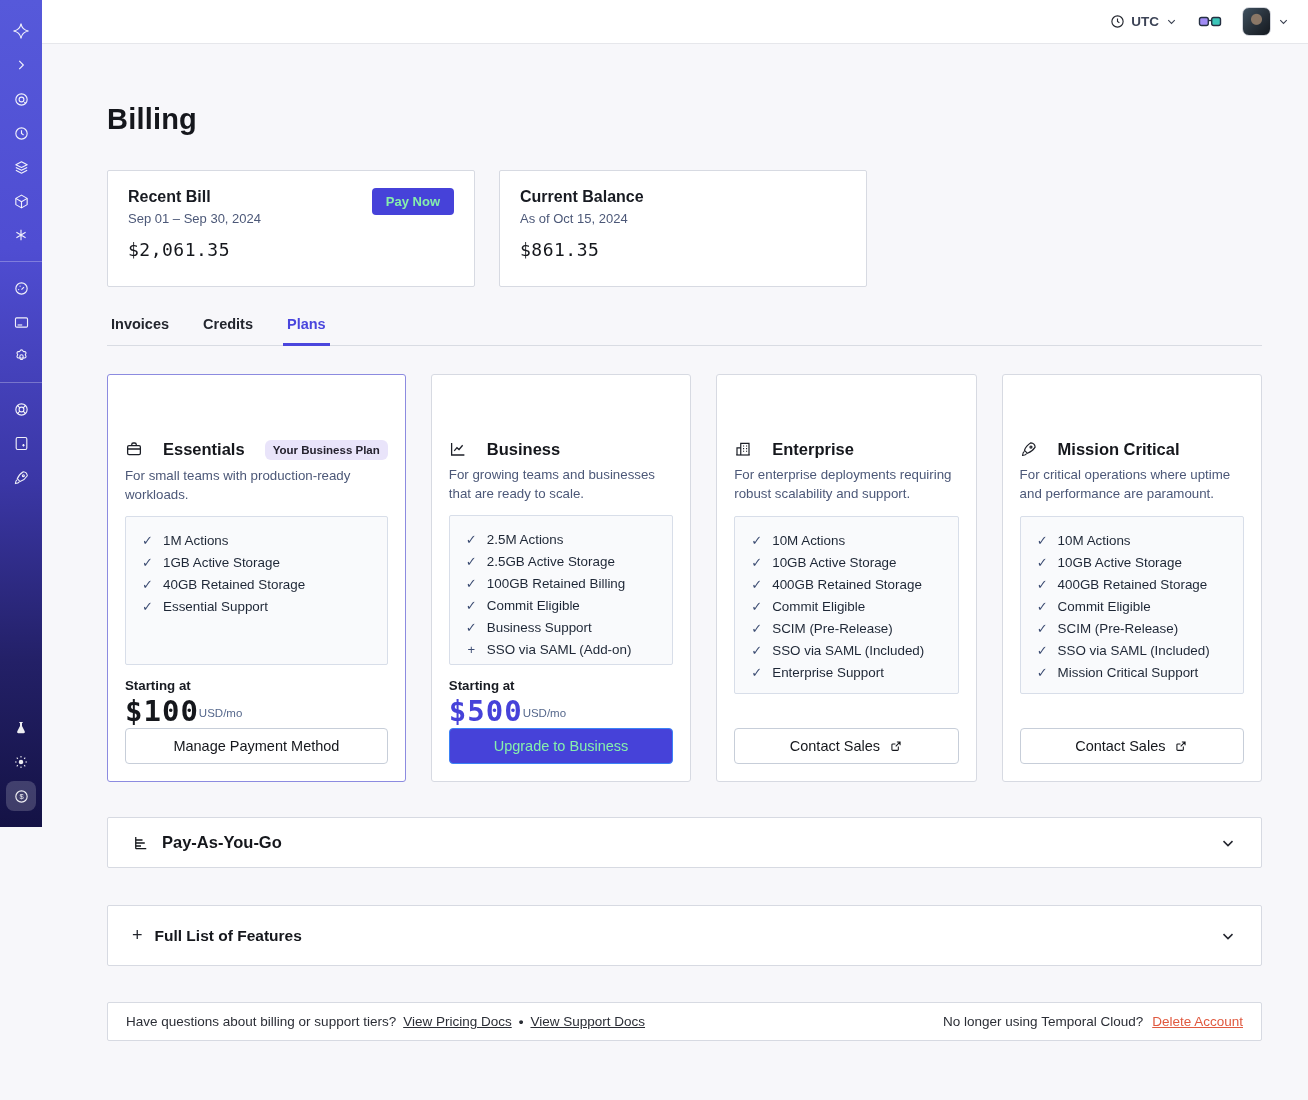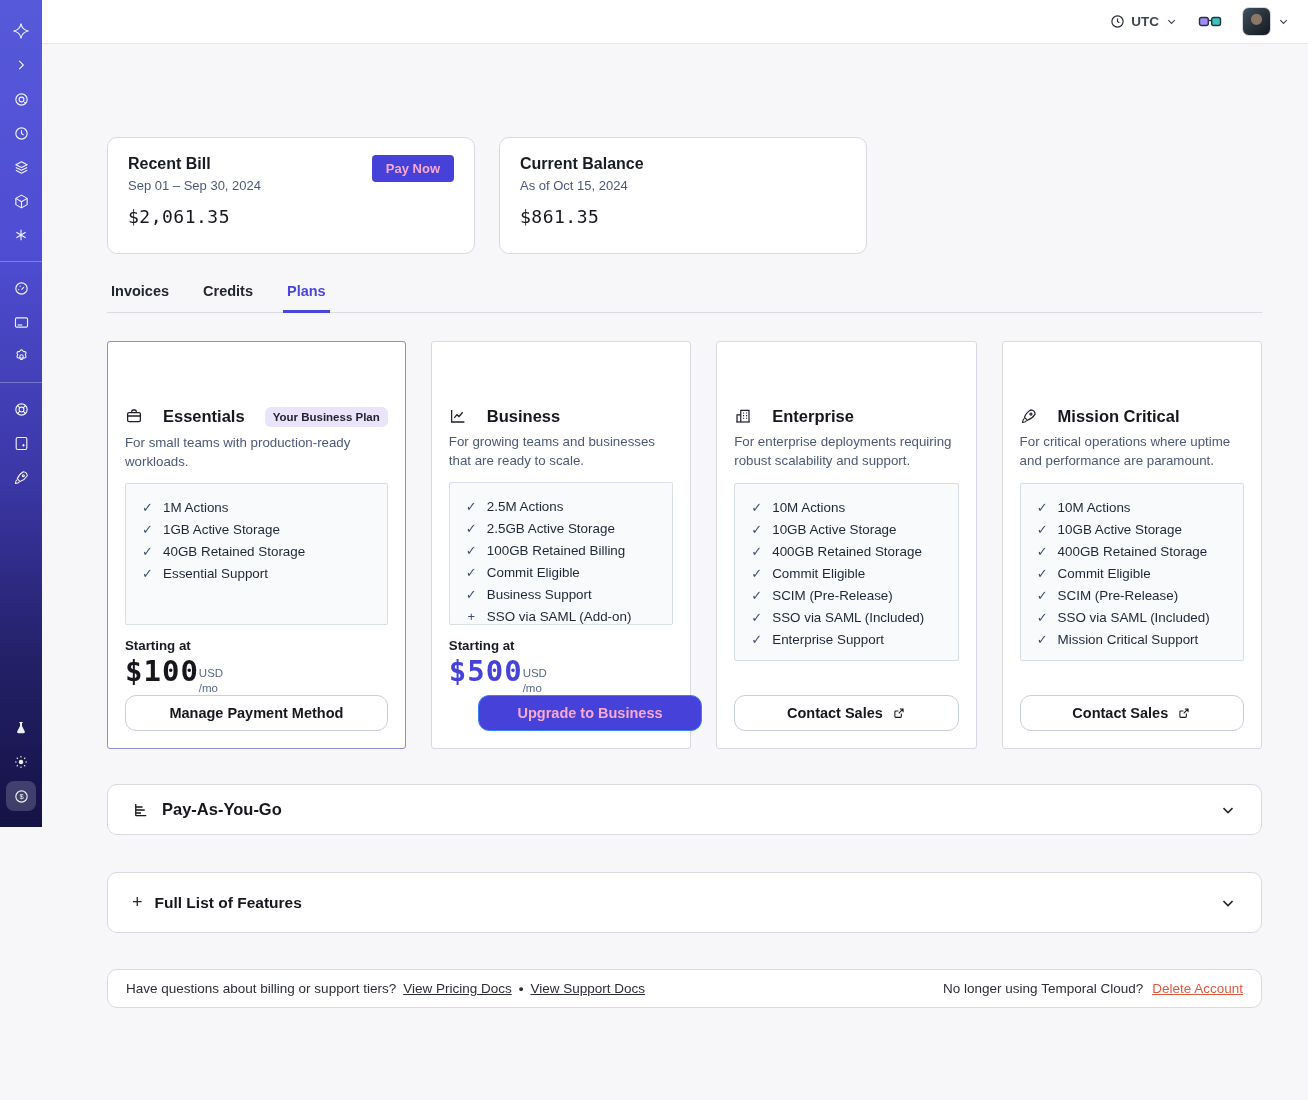--- a/index.html
+++ b/index.html
@@ -45,29 +45,29 @@
       radial-gradient(circle at 50% 42%, #8a7766 0 5px, rgba(0,0,0,0) 6px),
       linear-gradient(135deg,#3f5160 0%,#273039 55%,#14191f 100%);
     border:1px solid #d4d6dc;
   }
 
   
   .content { flex:1; padding:59px 46px 40px 65px; }
   h1.page-title { font-size:29px; font-weight:700; color:#15171c; letter-spacing:.2px; }
 
   .summary-row { display:flex; gap:24px; margin-top:34px; }
-  .card { background:#fff; border:1px solid #d7dae2; border-radius:10px; }
+  .card { background:#fff; border:1px solid #d7dae2; border-radius:2px; }
   .bill-card { width:368px; height:117px; padding:17px 20px; }
   .bill-head { display:flex; justify-content:space-between; align-items:flex-start; }
   .bill-title { font-size:16px; font-weight:700; color:#181b22; }
   .bill-sub { font-size:13px; color:#4c5878; margin-top:5px; }
   .bill-amount { font-family:"DejaVu Sans Mono", monospace; font-size:18px; color:#15171c; margin-top:13px; letter-spacing:.5px; }
 
   .btn { border:none; cursor:pointer; font-family:"Liberation Sans", sans-serif; }
-  .btn-primary { background:#4642d9; color:#f9a8d4;margin-left:29px; }
+  .btn-primary { background:#4642d9; color:#86efac; }
   .btn-pay { font-size:13px; font-weight:600; padding:6px 14px; border-radius:4px; }
 
   
   .tabs { display:flex; gap:26px; margin-top:23px; border-bottom:1px solid #d9dce3;text-align:center; }
   .tab {
     font-size:14.5px; font-weight:600; color:#23262e; padding:6px 4px 11px 4px;
     cursor:pointer; border-bottom:3px solid transparent; margin-bottom:-1px;
   }
   .tab.active { color:#4a46dd; border-bottom-color:#4a46dd; }
 
@@ -90,24 +90,24 @@
     margin-top:13px; height:178px; background:#f9fafc; border:1px solid #d8dee9;
     border-radius:2px; padding:13px 15px; overflow:hidden;
   }
   .feature-row { display:flex; gap:9px; align-items:baseline; font-size:13.4px; color:#1e2736; line-height:22px; }
   .feat-ic { color:#3d4d73; font-size:13px; width:13px; text-align:center; }
   .price-area { margin-top:13px; }
   .starting-label { font-size:13.3px; font-weight:700; color:#181b22; }
   .price-row { display:flex; align-items:flex-start; margin-top:1px; }
   .price-val { font-family:"DejaVu Sans Mono", monospace; font-size:29px; font-weight:700; color:#15171c; letter-spacing:1px; }
   .price-val.accent { color:#4642d9; }
-  .price-unit { display:flex; flex-direction:column; font-size:11.5px; color:#56688c; line-height:1.25; margin-top:12px; }
+  .price-unit { display:flex; flex-direction:row; font-size:11.5px; color:#56688c; line-height:1.25; margin-top:12px; }
   .cta-row { margin-top:auto; }
   .plan-btn {
-    width:100%; height:36px; border-radius:11px; font-size:14.5px; font-weight:700;
+    width:100%; height:36px; border-radius:4px; font-size:14.5px; font-weight:400;
     display:flex; align-items:center; justify-content:center; gap:9px;
   }
   .btn-outline { background:#fff; border:1px solid #c7ced9; color:#15171c; }
   .plan-btn.btn-primary { border:1px solid #3b82f6; }
 
   
   .accordion {
     margin-top:35px; padding:15px 24px; display:flex; align-items:center; gap:10px;
   }
   .acc-body { flex:1; }
@@ -260,20 +260,21 @@
       </div>
       <div class="avatar-wrap">
         <div class="avatar"></div>
         <svg class="chev" width="13" height="13" viewBox="0 0 24 24" fill="none" stroke="currentColor" stroke-width="2">
             <path d="M6 9.5l6 6 6-6"></path>
           </svg>
       </div>
     </header>
 
     <main class="content">
+      <h1 class="page-title">Billing</h1>
 
       <div class="summary-row">
         <section class="card bill-card">
           <div class="bill-head">
             <div>
               <div class="bill-title">Recent Bill</div>
               <div class="bill-sub">Sep 01 – Sep 30, 2024</div>
             </div>
             <button class="btn btn-primary btn-pay">Pay Now</button>
           </div>

